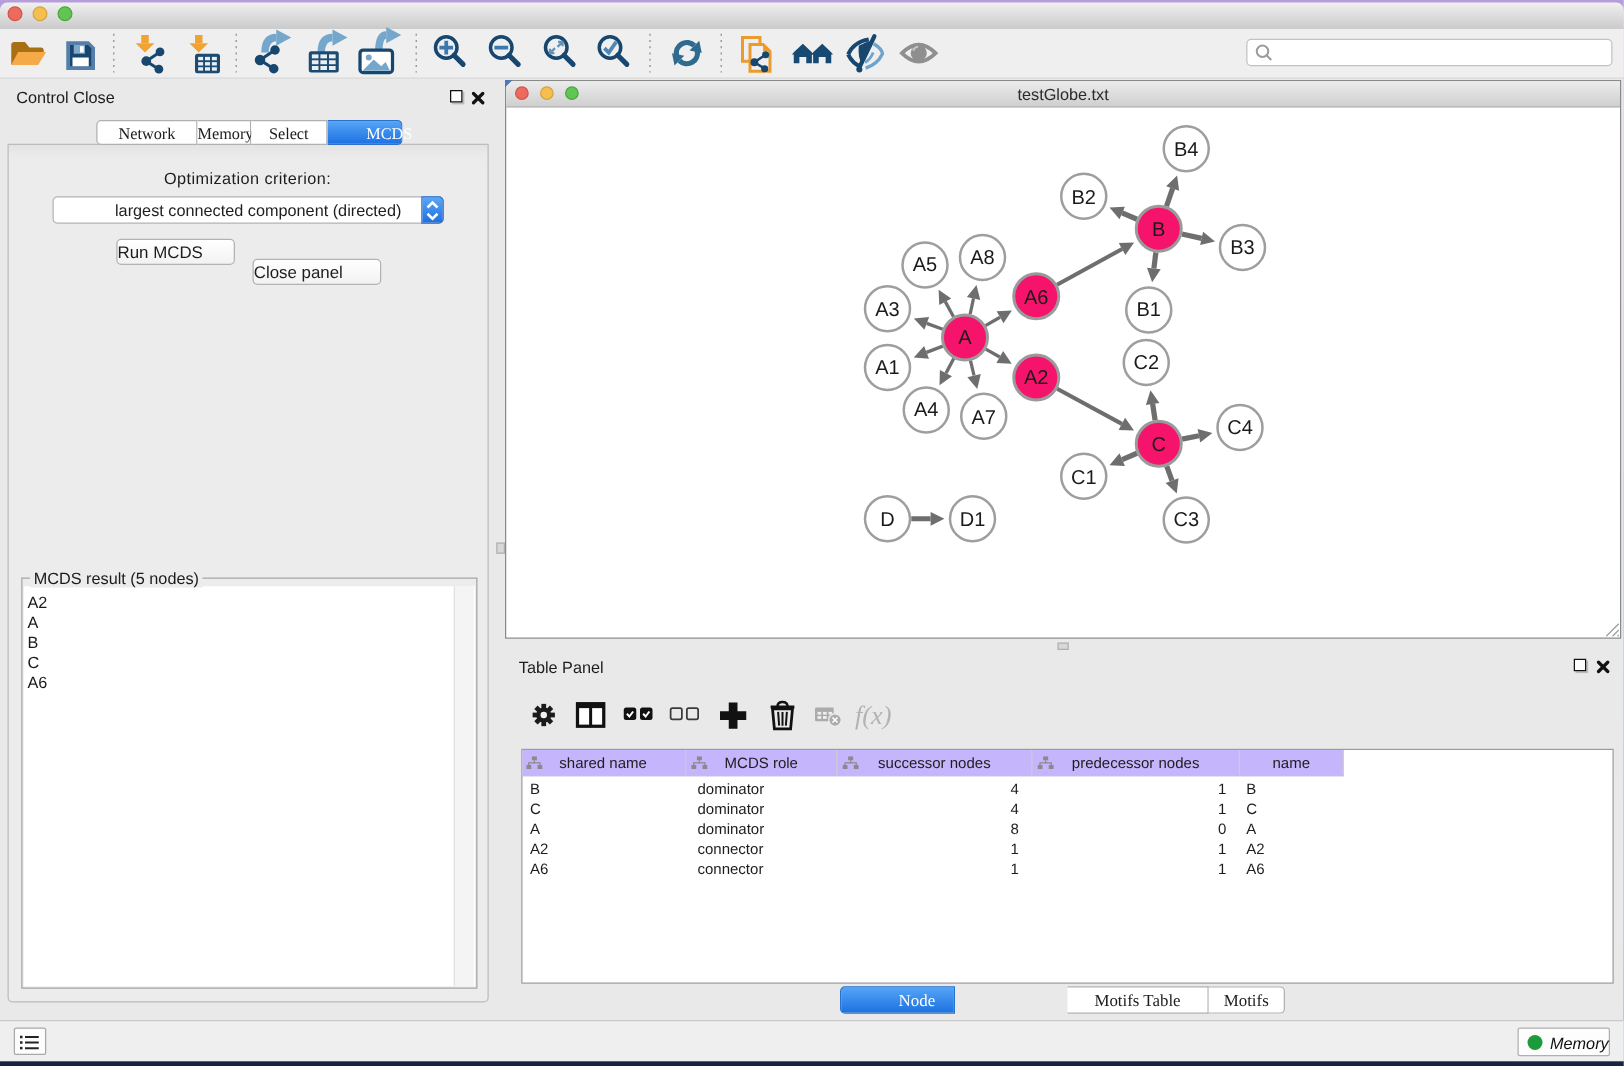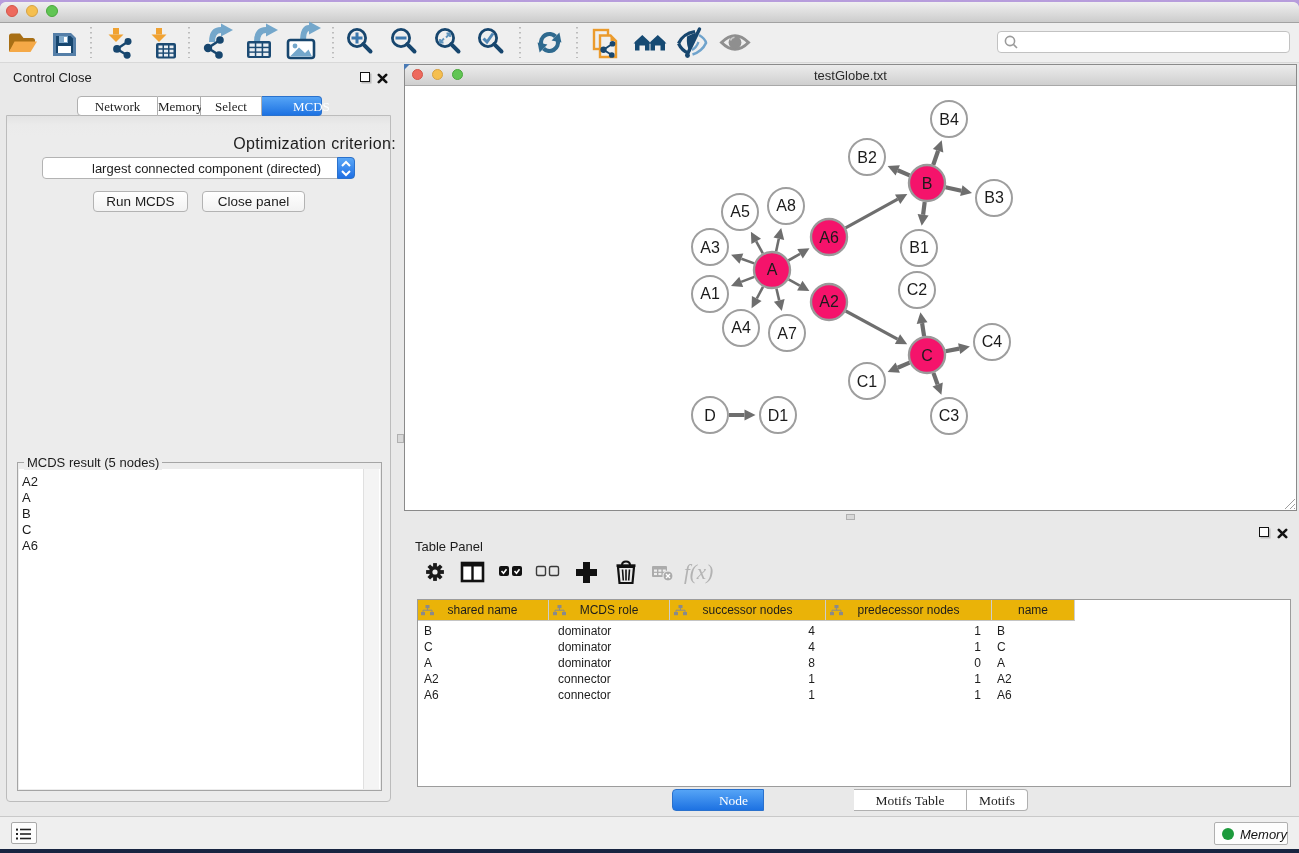--- a/index.html
+++ b/index.html
@@ -12,23 +12,23 @@
 .toolbar { left:0; top:23px; width:1299px; height:40px; background:#efefef; border-bottom:1px solid #d8d8d8; }
 .search { left:997px; top:31px; width:293px; height:22px; background:#fff; border:1px solid #c2c2c2; border-radius:4px; }
 .panelhead { font-size:13px; color:#1d1d1d; }
 .wicon { width:10px; height:10px; border:1.6px solid #111; box-shadow:1.5px 1.5px 0 #bbb; background:#fdfdfd; }
 .tabs { height:20px; display:flex; font-size:13px;font-family:Liberation Serif, serif; }
 .tab { background:#fff; border:1px solid #b0b0b0; border-left:none; color:#1d1d1d; text-align:center; line-height:19px; }
 .tab.first { border-left:1px solid #b0b0b0; border-radius:4px 0 0 4px; }
 .tab.last { border-radius:0 4px 4px 0; }
 .tab.sel { background:linear-gradient(#55a4f6,#1d72e2); color:#fff; border-color:#2a71cc;padding-left:31px; }
 .ctrlpanel { left:6px; top:115px; width:385px; height:687px; background:linear-gradient(180deg,#e3e3e3 0,#ebebeb 9px,#ececec 20px); border:1px solid #bcbcbc; border-radius:0 0 4px 4px; }
-.btn { background:linear-gradient(#ffffff,#f2f2f2); border:1px solid #b3b3b3; border-radius:4px; font-size:13.5px; color:#1d1d1d; text-align:center; }
+.btn { background:linear-gradient(#ffffff,#f2f2f2); border:1px solid #b3b3b3; border-radius:4px; font-size:13.5px; color:#1d1d1d; }
 .fieldset { border:1px solid #a5a5a5; }
-.thead { background:#eab308; border-bottom:1px solid #c4c4c4; }
+.thead { background:#c4b5fd; border-bottom:1px solid #c4c4c4; }
 .hcell { position:absolute; top:0; height:100%; border-right:1px solid #cdcdcd; font-size:12px; color:#1d1d1d; text-align:center; }
 .trow { position:absolute; font-size:12px; color:#1d1d1d; }
 </style></head><body>
 <div class="app">
     <div class="pg">
 <div class="abs titlebar"></div>
 <div class="abs tl" style="left:6px;background:#ed6a5e;border:1px solid #d35548;"></div>
 <div class="abs tl" style="left:26px;background:#f5bf4f;border:1px solid #d6a243;"></div>
 <div class="abs tl" style="left:46px;background:#61c554;border:1px solid #4aa73d;"></div>
 <div class="abs toolbar"></div>
@@ -137,30 +137,30 @@
 <svg class="abs" style="left:377px;top:73px;" width="11" height="11">
         <path d="M1.8,1.8 L9.2,9.2 M9.2,1.8 L1.8,9.2" stroke="#121212" stroke-width="2.6" stroke-linecap="round"></path>
       </svg>
 <div class="abs ctrlpanel"></div>
 <div class="abs tabs" style="left:77px;top:96px;">
 <div class="tab first" style="width:81px;">Network</div>
 <div class="tab" style="width:43px;">Memory</div>
 <div class="tab" style="width:61px;">Select</div>
 <div class="tab sel last" style="width:60px;">MCDS</div>
 </div>
-<div class="abs" style="left:0;top:135px;width:396px;text-align:right;font-size:16px;letter-spacing:0.35px;color:#1d1d1d;">Optimization criterion:</div>
+<div class="abs" style="left:0;top:135px;width:396px;text-align:center;font-size:13px;letter-spacing:0.35px;color:#1d1d1d;">Optimization criterion:</div>
 <div class="abs" style="left:42px;top:157px;width:313px;height:22px;background:#fff;border:1px solid #b3b3b3;border-radius:4px;"></div>
 <div class="abs" style="left:55px;top:161px;font-size:13px;color:#1d1d1d;padding-left:37px;">largest connected component (directed)</div>
 <div class="abs" style="left:337px;top:157px;width:18px;height:22px;background:linear-gradient(#5aa7f7,#1e6fe4);border-radius:0 4px 4px 0;border:1px solid #2a71cc;"></div>
 <svg class="abs" style="left:339px;top:158.5px;" width="14" height="19">
         <path d="M3,7 L7,3 L11,7" stroke="#fff" stroke-width="2" fill="none"></path>
         <path d="M3,12 L7,16 L11,12" stroke="#fff" stroke-width="2" fill="none"></path>
       </svg>
 <div class="abs btn" style="left:93px;top:191px;width:95px;height:21px;line-height:20px;">Run MCDS</div>
-<div class="abs btn" style="left:202px;top:191px;width:103px;height:21px;line-height:20px;">Close panel</div>
+<div class="abs btn" style="left:202px;top:207px;width:103px;height:21px;line-height:20px;">Close panel</div>
 
 <div class="abs fieldset" style="left:17px;top:462px;width:365px;height:329px;"></div>
 <div class="abs" style="left:19px;top:469px;width:361px;height:320px;background:#fff;"></div>
 <div class="abs" style="left:363px;top:469px;width:16px;height:320px;background:#f4f4f4;border-left:1px solid #e0e0e0;"></div>
 <div class="abs" style="left:24px;top:455px;background:#ececec;padding:0 3px;font-size:13px;color:#1b1b1b;">MCDS result (5 nodes)</div>
 <div class="abs" style="left:22px;top:474px;font-size:13px;color:#1b1b1b;line-height:16px;">A2<br>A<br>B<br>C<br>A6</div>
 
 <div class="abs" style="left:404px;top:64px;width:893px;height:447px;background:#fff;border:1px solid #8a8a8a;"></div>
 <div class="abs" style="left:405px;top:65px;width:891px;height:21px;background:linear-gradient(#ececec,#cfcfcf);border-bottom:1px solid #a8a8a8;"></div>
 <div class="abs tl" style="left:412px;top:69px;width:11px;height:11px;background:#ed6a5e;border:1px solid #d35548;"></div>
@@ -252,21 +252,21 @@
 <text x="424" y="220" font-size="16" fill="#1b1b1b" text-anchor="middle" font-family="Liberation Sans, sans-serif">A2</text>
 <circle cx="522" cy="96" r="18" fill="#f5136b" stroke="#9a9a9a" stroke-width="2.4"></circle>
 <text x="522" y="102" font-size="16" fill="#1b1b1b" text-anchor="middle" font-family="Liberation Sans, sans-serif">B</text>
 <circle cx="522" cy="268" r="18" fill="#f5136b" stroke="#9a9a9a" stroke-width="2.4"></circle>
 <text x="522" y="274" font-size="16" fill="#1b1b1b" text-anchor="middle" font-family="Liberation Sans, sans-serif">C</text>
 </svg>
 
 <div class="abs" style="left:846px;top:514px;width:9px;height:6px;background:#d8d8d8;border:1px solid #b0b0b0;"></div>
 <div class="abs" style="left:397px;top:434px;width:7px;height:9px;background:#d8d8d8;border:1px solid #b0b0b0;"></div>
 
-<div class="abs panelhead" style="left:415px;top:526px;margin-top:13px;">Table Panel</div>
+<div class="abs panelhead" style="left:415px;top:526px;">Table Panel</div>
 <div class="abs wicon" style="left:1259px;top:527px;"></div>
 <svg class="abs" style="left:1277px;top:528px;" width="11" height="11">
         <path d="M1.8,1.8 L9.2,9.2 M9.2,1.8 L1.8,9.2" stroke="#121212" stroke-width="2.6" stroke-linecap="round"></path>
       </svg>
 <svg class="abs" style="left:415px;top:555px;" width="320" height="36">
 <g fill="#1a1a1a">
           <rect x="25.1" y="15.1" width="3.8" height="3.8" transform="rotate(0 27.0 17.0)"></rect>
           <rect x="23.0" y="20.0" width="3.8" height="3.8" transform="rotate(45 24.9 21.9)"></rect>
           <rect x="18.1" y="22.1" width="3.8" height="3.8" transform="rotate(90 20.0 24.0)"></rect>
           <rect x="13.2" y="20.0" width="3.8" height="3.8" transform="rotate(135 15.1 21.9)"></rect>

